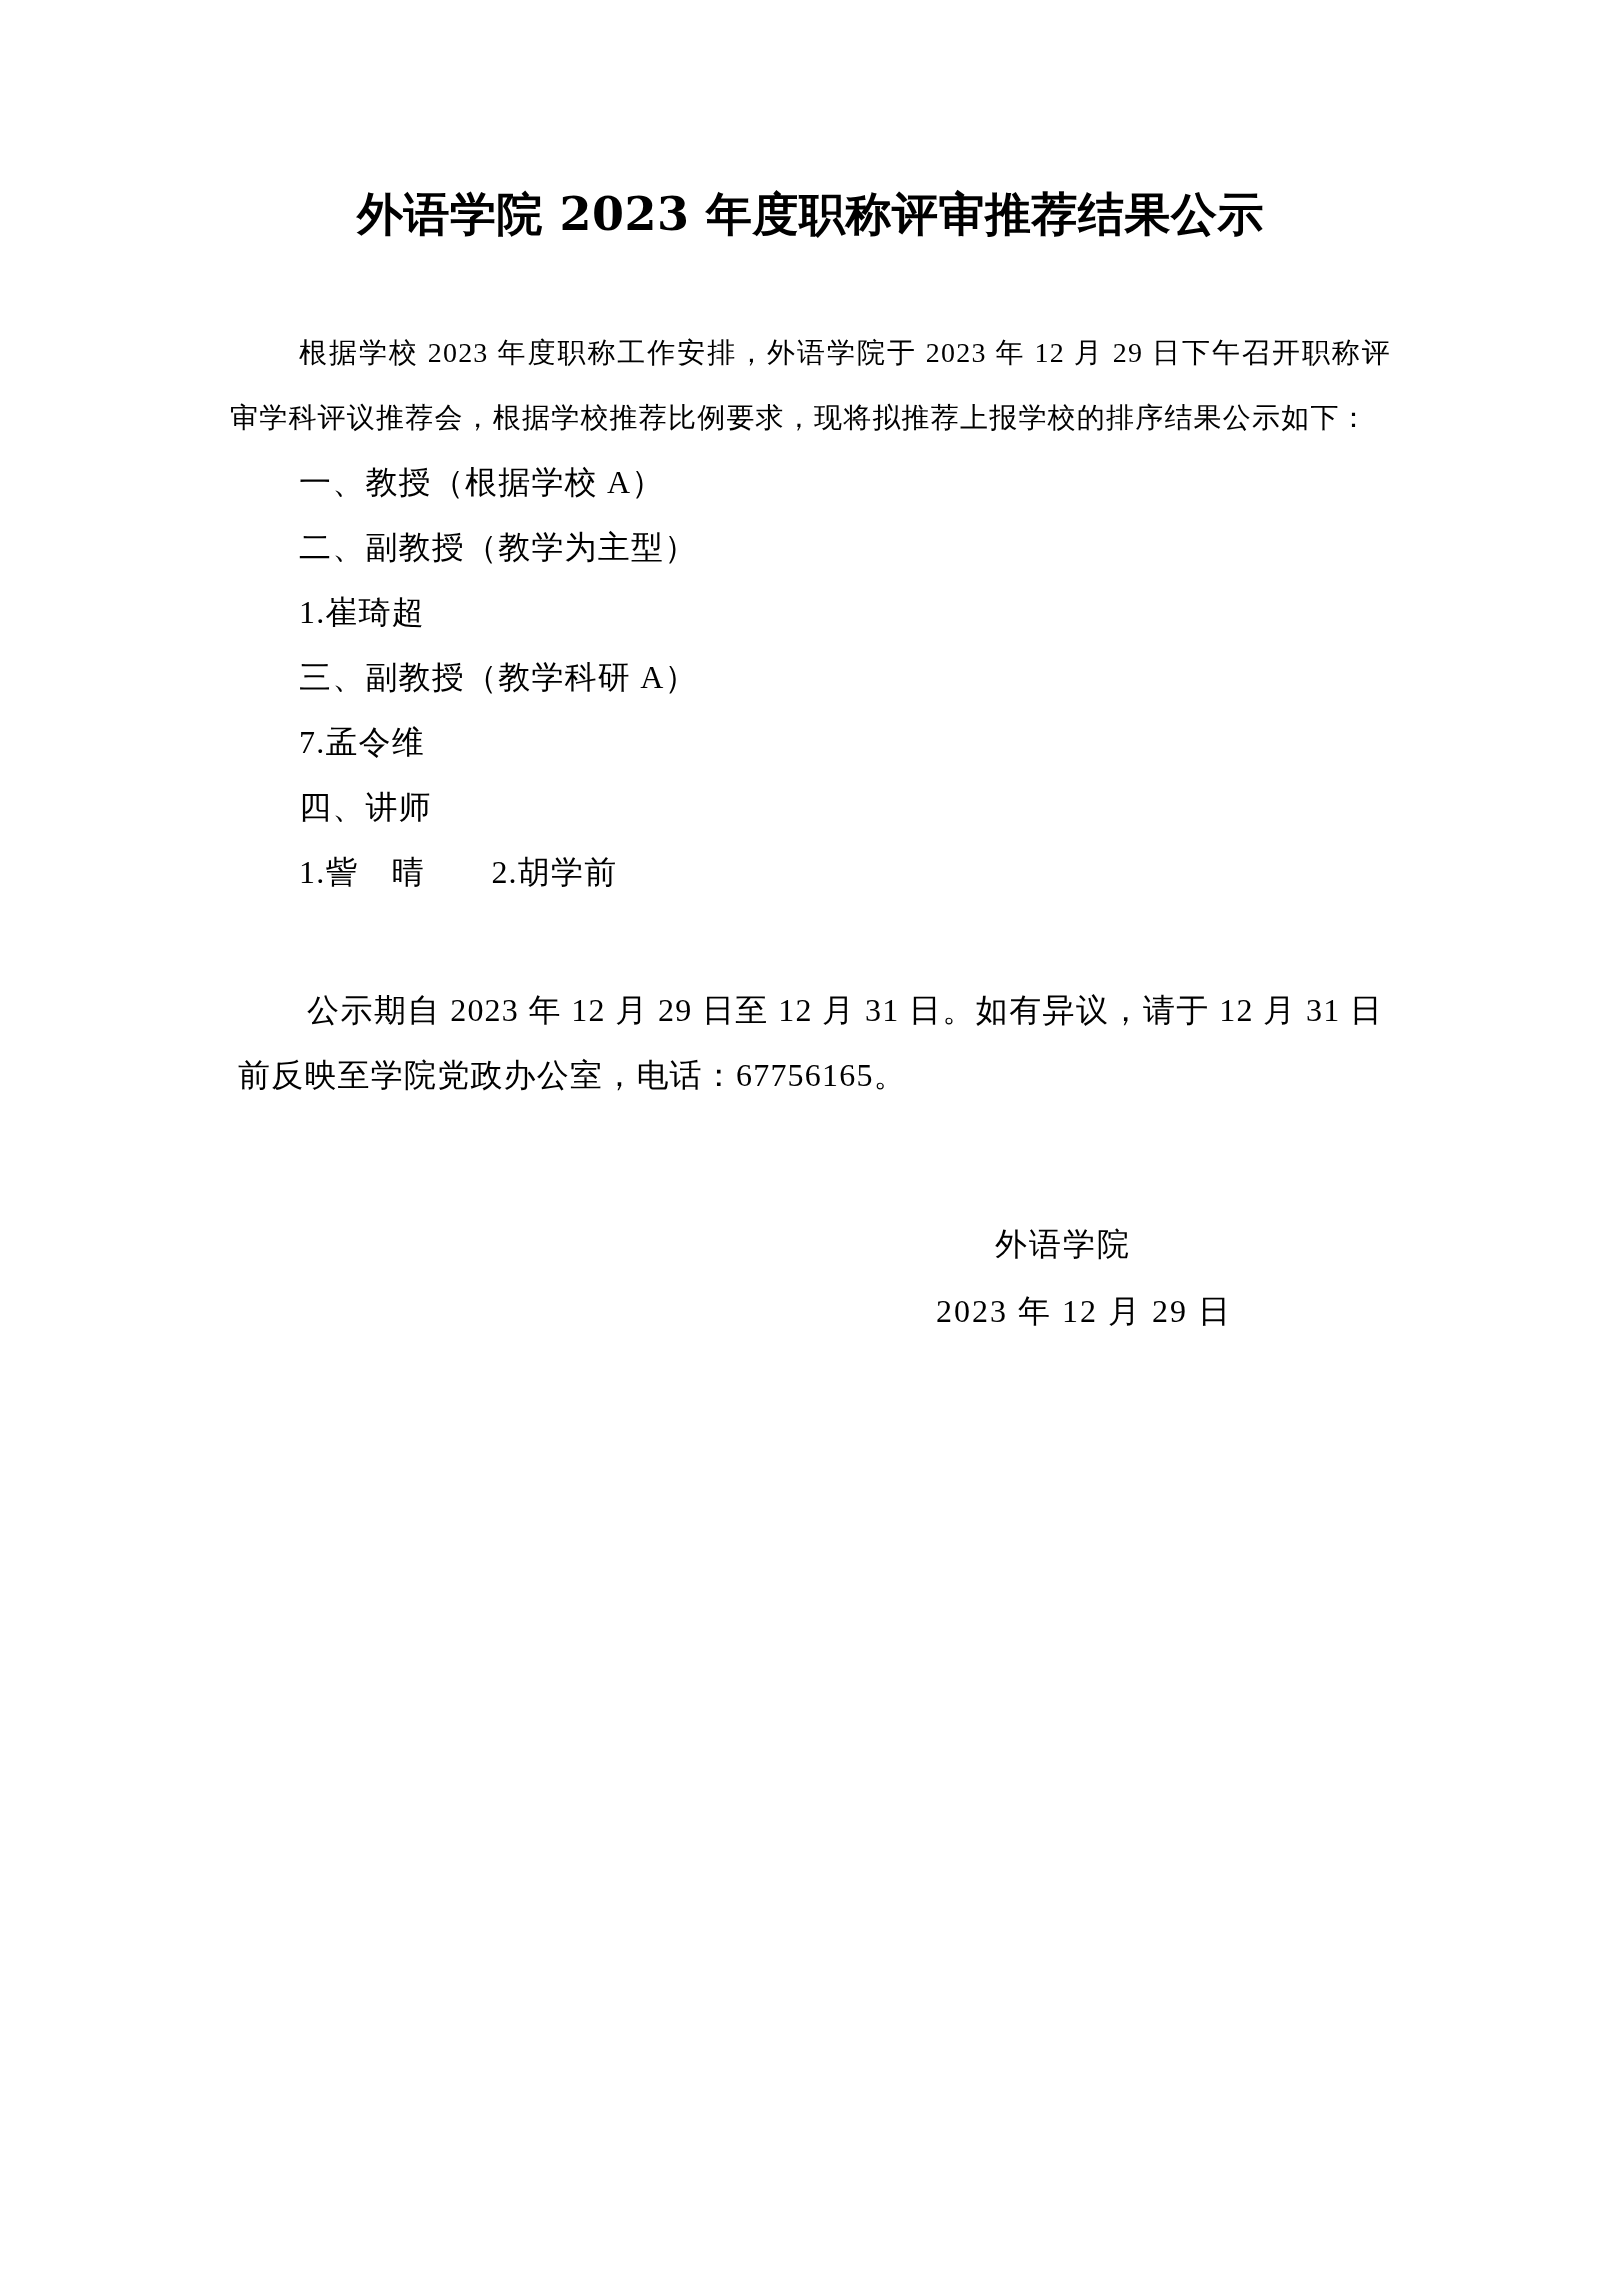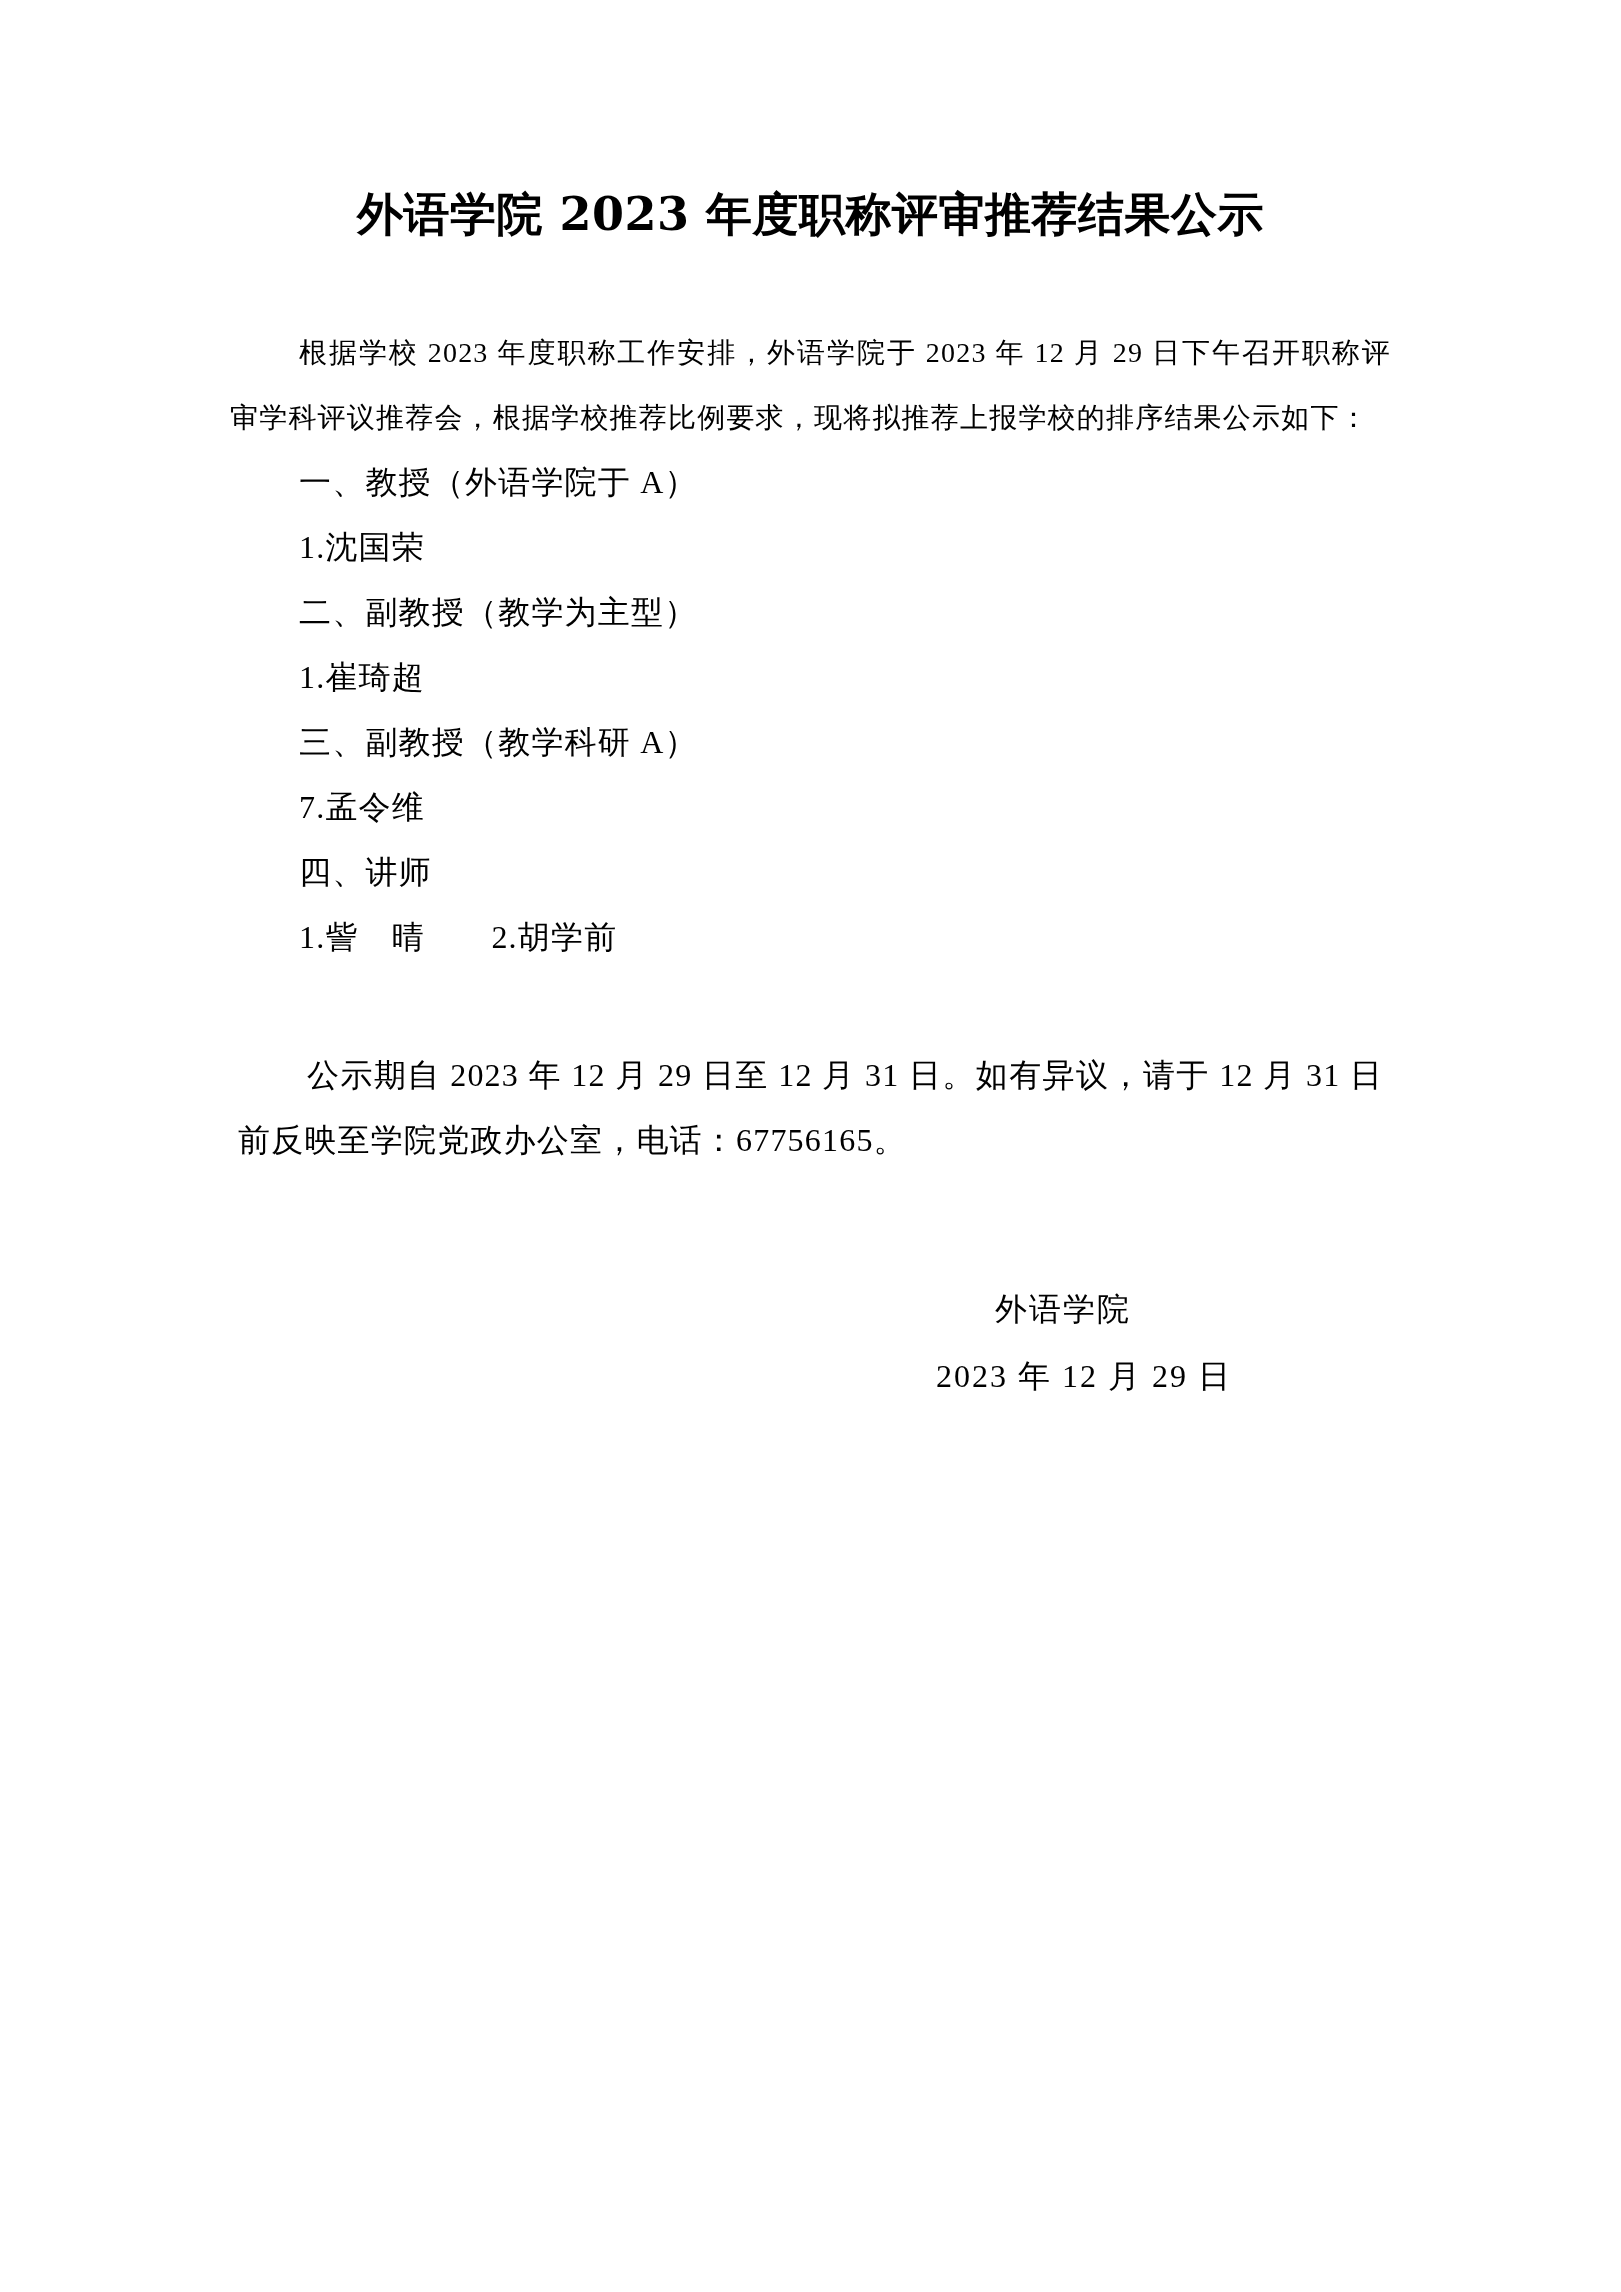--- a/index.html
+++ b/index.html
@@ -85,22 +85,21 @@
 </head>
 <body>
 
 <div class="page">
   <div class="content">
 
     <h1 class="doc-title">外语学院 2023 年度职称评审推荐结果公示</h1>
 
     <p class="para indent">根据学校 2023 年度职称工作安排，外语学院于 2023 年 12 月 29 日下午召开职称评审学科评议推荐会，根据学校推荐比例要求，现将拟推荐上报学校的排序结果公示如下：</p>
 
-    <div class="list-line">一、教授（外语学院于 A）</div>
-    <div class="list-line">1.沈国荣</div>
+    <div class="list-line">一、教授（根据学校 A）</div>
 
     <div class="list-line">二、副教授（教学为主型）</div>
     <div class="list-line">1.崔琦超</div>
 
     <div class="list-line">三、副教授（教学科研 A）</div>
     <div class="list-line">7.孟令维</div>
 
     <div class="list-line">四、讲师</div>
     <div class="list-line">1.訾　晴　　2.胡学前</div>
 

